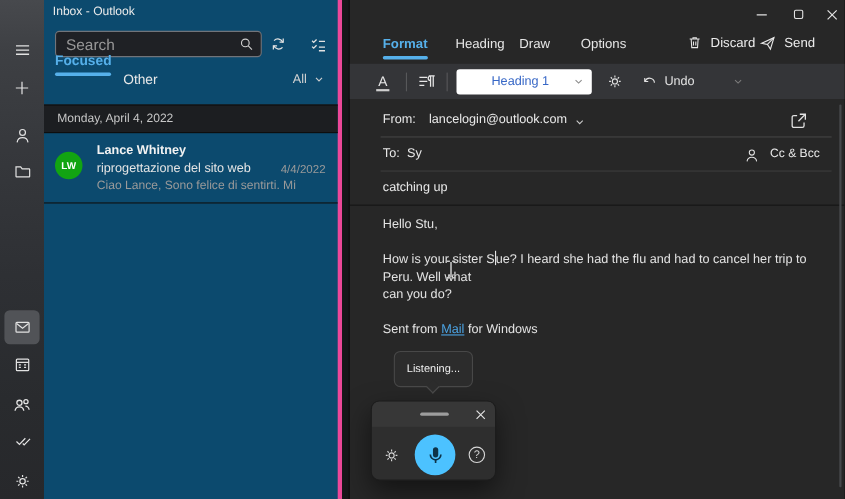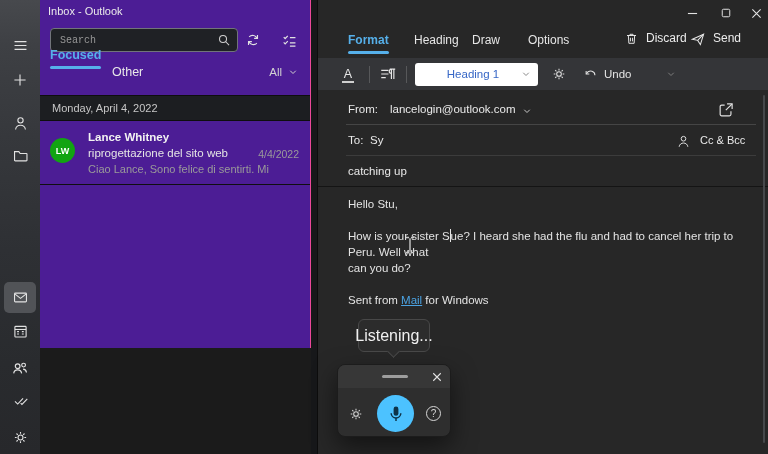--- a/index.html
+++ b/index.html
@@ -15,32 +15,32 @@
   
   .sidebar {
     position:absolute; left:0; top:0; width:40px; height:454px;
     background:linear-gradient(180deg,#47494d 0%,#3e4044 10%,#36383c 30%,#2e3034 55%,#292b2e 80%,#27282b 100%);
   }
   .sb-item { position:absolute; left:0; width:40px; height:30px; display:flex; align-items:center; justify-content:center; }
   .sb-sel { position:absolute; left:4px; top:282px; width:32px; height:31px; background:#515357; border-radius:5px; }
 
   
   .list-pane {
-    position:absolute; left:40px; top:0; width:271px; height:348px;
-    background:#4c1d95; border-right:1px solid #ec4899;
+    position:absolute; left:40px; top:0; width:271px; height:454px;
+    background:#0c4a6e; border-right:4px solid #ec4899;
   }
   .win-title { position:absolute; left:8px; top:5px; font-size:11px; color:#eaeaea; }
   .search-box {
     position:absolute; left:10px; top:28px; width:188px; height:24px;
     border:1px solid #71747a; border-radius:4px; background:#1f2125;
     display:flex; align-items:center; padding:0 6px 0 9px;
   }
   .search-box input {
     flex:1; min-width:0; background:transparent; border:none; outline:none;
-    color:#dcdcdc; font-size:10px; font-family:Liberation Mono, monospace;
+    color:#dcdcdc; font-size:14px; font-family:Liberation Sans, sans-serif;
   }
   .search-box input::placeholder { color:#989898; }
   .list-topbtn { position:absolute; top:28px; width:26px; height:24px; display:flex; align-items:center; justify-content:center; }
   .sync-btn { left:200px; } .select-btn { left:236px; }
   .tab-focused { position:absolute; left:10px; top:48px; font-size:12.5px; font-weight:700; color:#56b0ea; }
   .tab-focused .underline { position:absolute; left:0; right:0; bottom:-7px; height:3px; border-radius:2px; background:#56b0ea; }
   .tab-other { position:absolute; left:72px; top:65px; font-size:12.5px; color:#e8e8e8; }
   .filter-all { position:absolute; right:12px; top:66px; display:flex; align-items:center; gap:6px; color:#d2d2d2; font-size:11.5px; }
   .date-band {
     position:absolute; left:0; top:95px; width:100%; height:26px; background:#1c1e21;
@@ -60,21 +60,21 @@
 
   .pane-gap { position:absolute; left:311px; top:0; width:7px; height:454px; background:#17181a; border-right:1px solid #0d0d0d; }
 
   
   .compose { position:absolute; left:318px; top:0; width:450px; height:454px; background:#272727; }
   .winctl { position:absolute; top:3px; width:28px; height:20px; display:flex; align-items:center; justify-content:center; color:#dedede; }
   .ctl-min { left:360px; } .ctl-max { left:394px; } .ctl-close { left:424px; }
   .c-tab { position:absolute; top:33px; font-size:12px; color:#e6e6e6; }
   .c-tab.active { color:#56b0ea; font-weight:600; }
   .c-tab .underline { position:absolute; left:0; right:0; bottom:-7px; height:3px; border-radius:2px; background:#56b0ea; }
-  .c-action { position:absolute; top:31px; display:flex; gap:7px; font-size:12px; color:#ececec; }
+  .c-action { position:absolute; top:31px; display:flex; align-items:center; gap:7px; font-size:12px; color:#ececec; }
 
   .fmt-bar { position:absolute; left:0; top:58px; width:100%; height:32px; background:#343538; display:flex; align-items:center; }
   .fmt-divider { width:1px; height:17px; background:#57585a; }
   .font-btn { width:20px; text-align:center; font-size:12.5px; color:#e6e6e6; }
   .font-btn span { border-bottom:2px solid #cfcfcf; padding:0 2px 0px 2px; }
   .style-dd {
     width:123px; height:23px; background:#ffffff; border-radius:3px;
     display:flex; align-items:center; padding:0 7px 0 10px;
   }
   .style-dd .lbl { flex:1; color:#3767c6; font-size:11.5px; }
@@ -90,21 +90,21 @@
   .body-para { margin-top:16px; }
   .caret { display:inline-block; width:1px; height:13px; background:#e6e6e6; vertical-align:-2px; }
   .sig a { color:#4ba3e3; text-decoration:underline;margin-top:22px; }
   .scroll-rail { position:absolute; right:3px; top:95px; height:348px; width:2px; background:#46484b; border-radius:1px; }
 
   
   .voice-tooltip {
     position:absolute; left:358px; top:319px; width:72px; height:33px;
     background:#2c2c2c; border:1px solid #484848; border-radius:6px;
     display:flex; align-items:center; justify-content:center;
-    color:#f0f0f0; font-size:16px; z-index:5;
+    color:#f0f0f0; font-size:10px; z-index:5;
   }
   .voice-tooltip-tail {
     position:absolute; left:389px; top:347px; width:9px; height:9px; z-index:6;
     background:#2c2c2c; transform:rotate(45deg);
     border-right:1px solid #484848; border-bottom:1px solid #484848;
   }
   .voice-panel {
     position:absolute; left:337px; top:364px; width:114px; height:73px;
     background:#2e2e2e; border:1px solid #1c1c1c; border-radius:8px;
     box-shadow:0 10px 24px rgba(0,0,0,.5); z-index:4; overflow:hidden;

